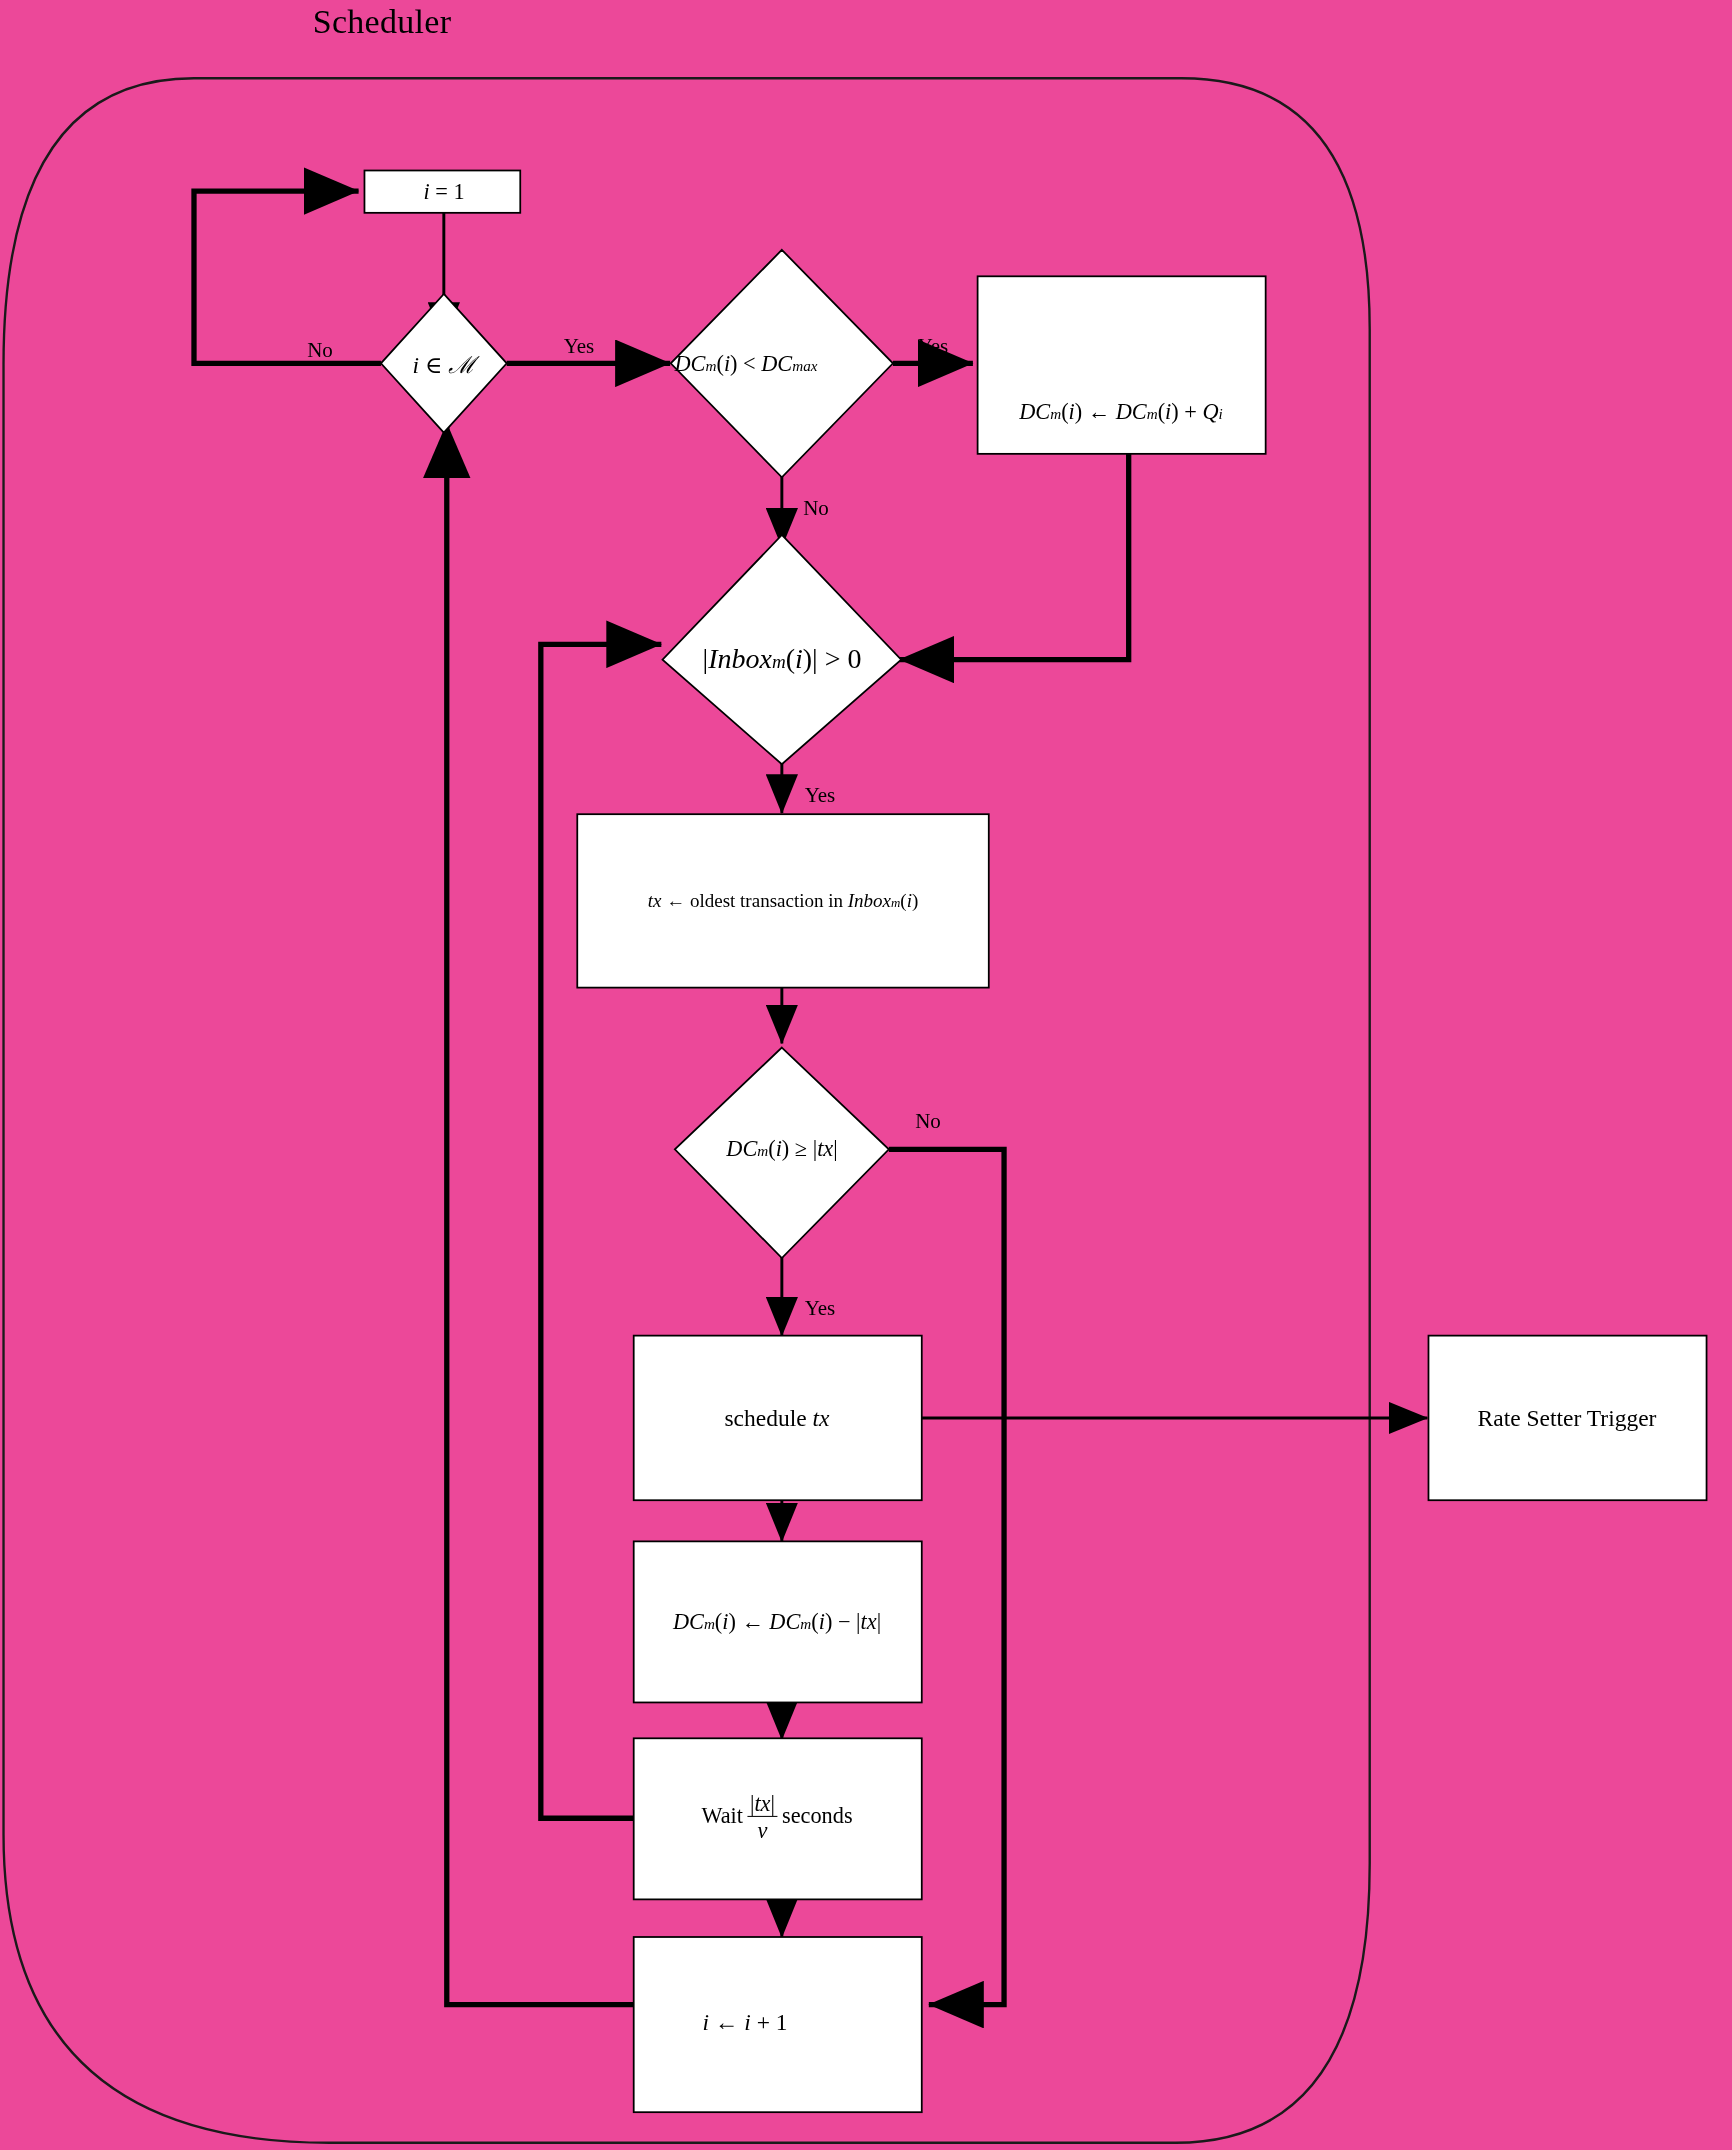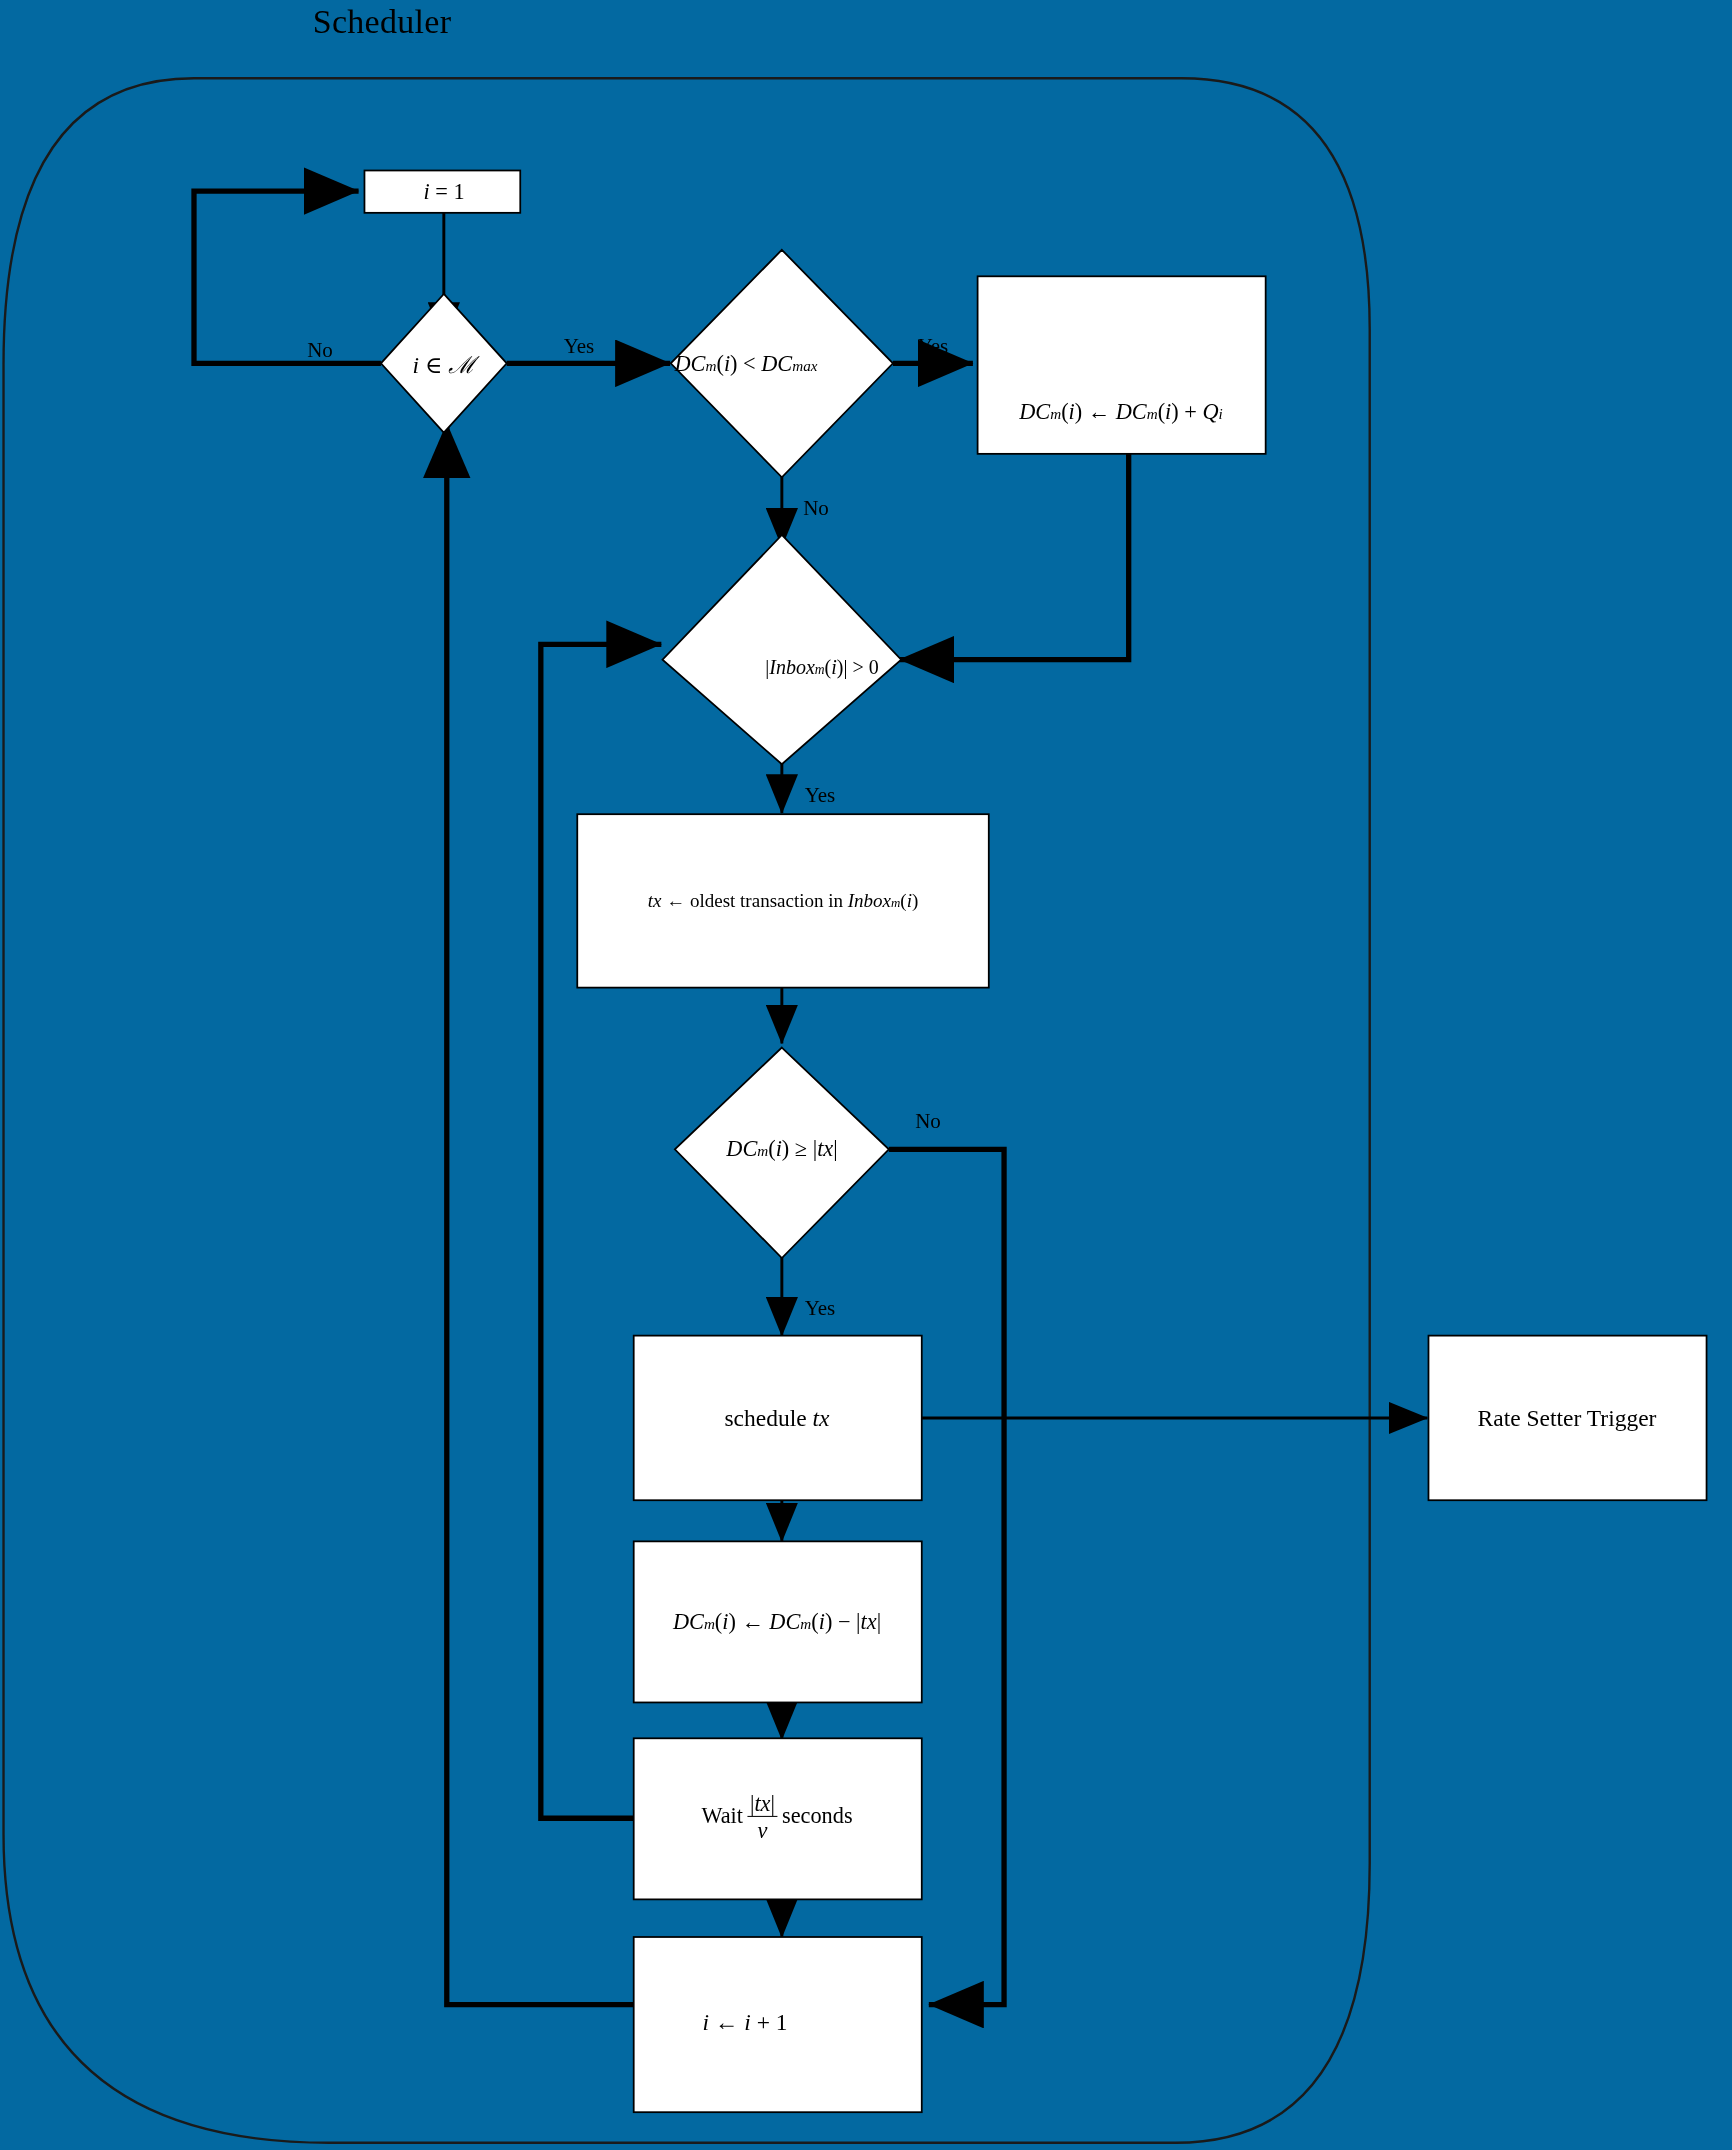--- a/index.html
+++ b/index.html
@@ -4,21 +4,21 @@
 <style>
   html, body {
     margin: 0;
     padding: 0;
     background: #ffffff;
   }
   #page {
     position: relative;
     width: 1733px;
     height: 2151px;
-    background: #0369a1;
+    background: #ec4899;
     font-family: "Liberation Serif", "DejaVu Serif", serif;
     overflow: hidden;
   }
   #diagram-title {
     position: absolute;
     left: 0;
     top: 2.9px;
     width: 764px;
     text-align: center;
     font-size: 34px;
@@ -215,21 +215,21 @@
   </div>
 
   <div class="html-label" style="left:746px; top:364px; font-size:22.3px;">
     <span class="mi">DC</span><span class="mi sub">m</span>(<span class="mi">i</span>) &lt; <span class="mi">DC</span><span class="mi sub">max</span>
   </div>
 
   <div class="html-label" style="left:1121px; top:366px; font-size:22.3px;margin-top:46px;">
     <span class="mi">DC</span><span class="mi sub">m</span>(<span class="mi">i</span>) ← <span class="mi">DC</span><span class="mi sub">m</span>(<span class="mi">i</span>) + <span class="mi">Q</span><span class="mi sub">i</span>
   </div>
 
-  <div class="html-label" style="left:822px; top:659px; font-size:20px;margin-top:8px;">
+  <div class="html-label" style="left:782px; top:659px; font-size:28px;">
     |<span class="mi">Inbox</span><span class="mi sub">m</span>(<span class="mi">i</span>)| &gt; 0
   </div>
 
   <div class="html-label" style="left:783px; top:901px; font-size:19px;">
     <span class="mi">tx</span> ← oldest transaction in <span class="mi">Inbox</span><span class="mi sub">m</span>(<span class="mi">i</span>)
   </div>
 
   <div class="html-label" style="left:782px; top:1149px; font-size:22.3px;">
     <span class="mi">DC</span><span class="mi sub">m</span>(<span class="mi">i</span>) ≥ |<span class="mi">tx</span>|
   </div>

